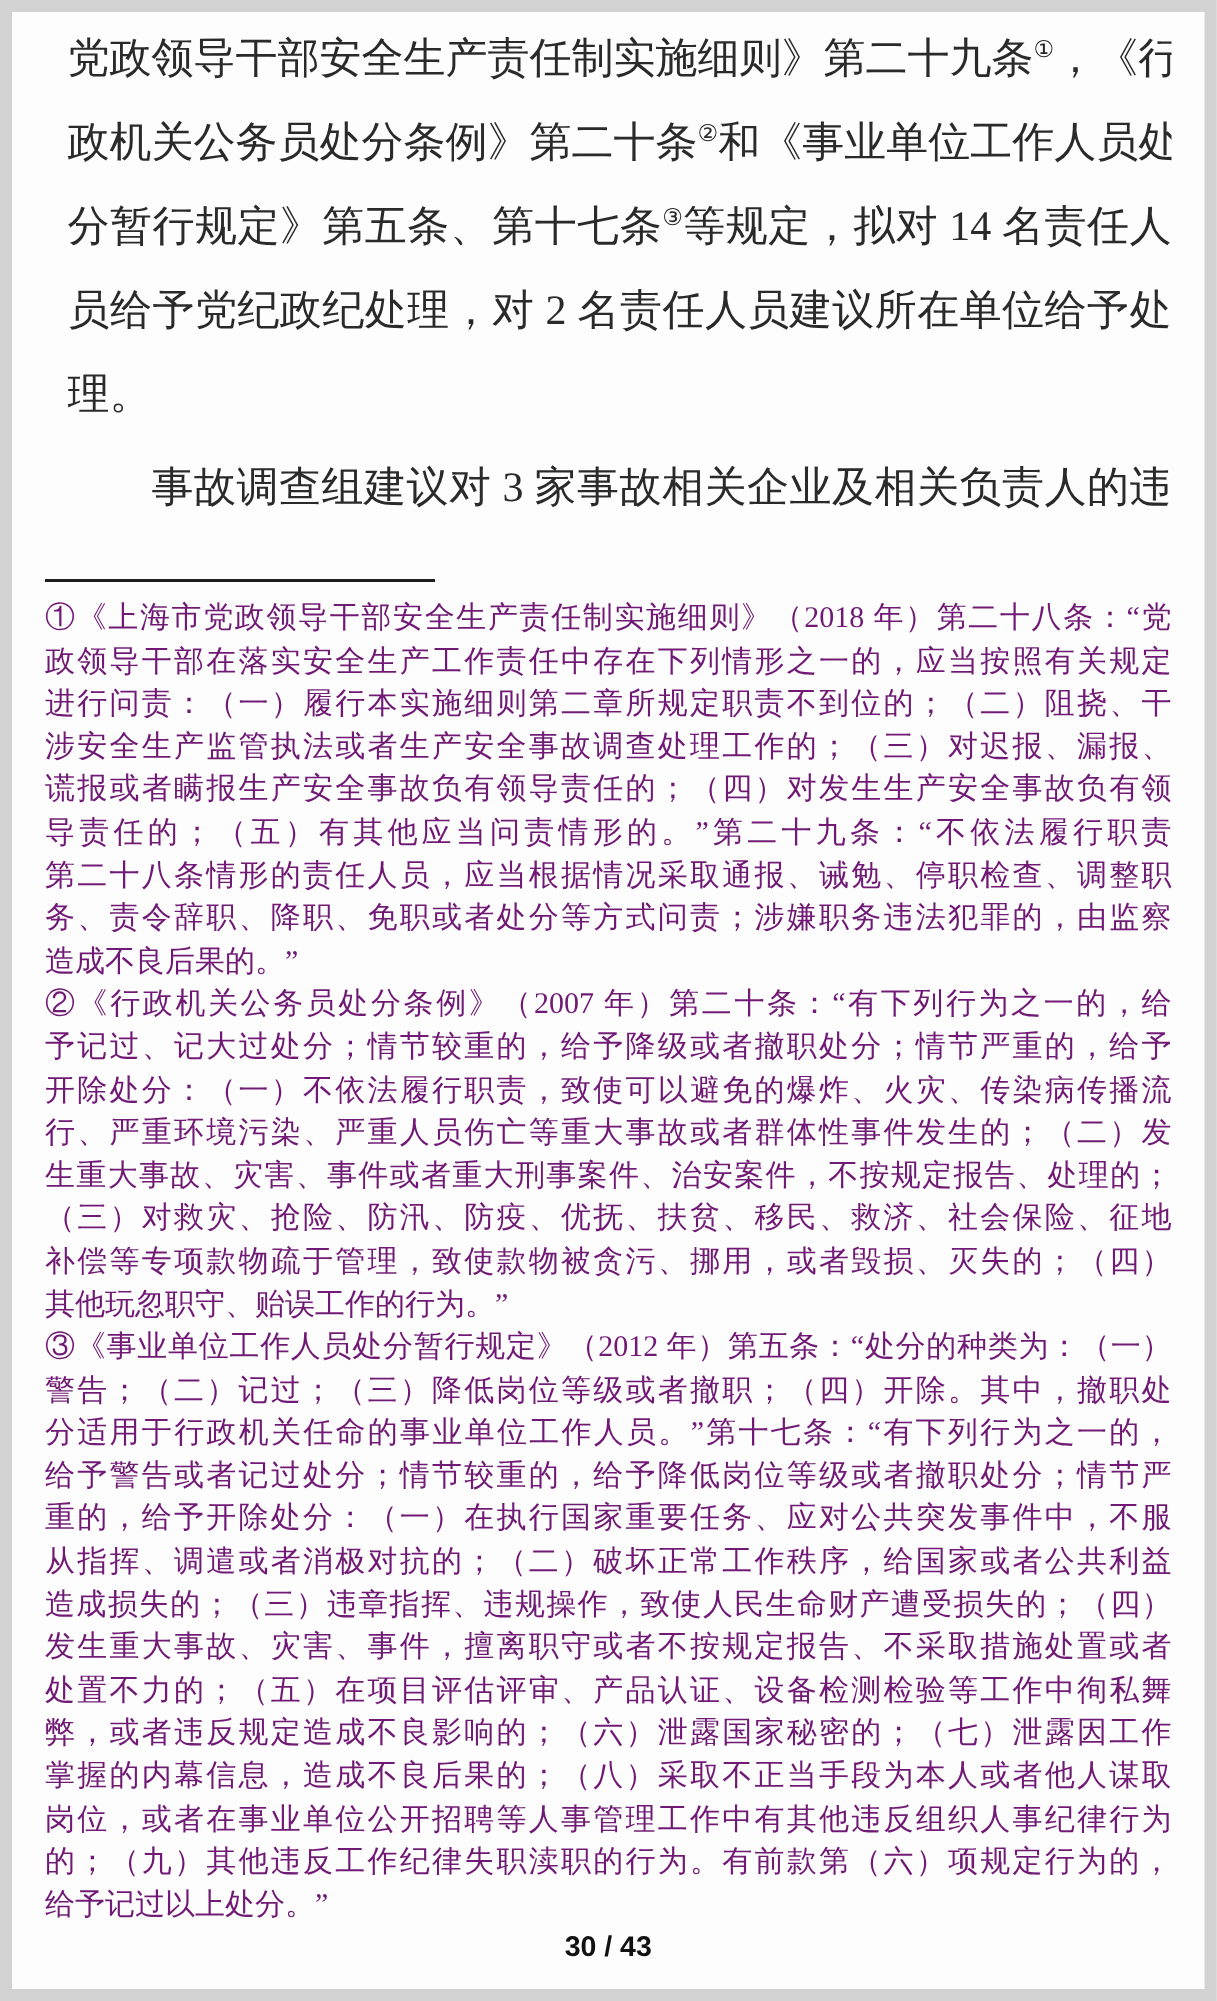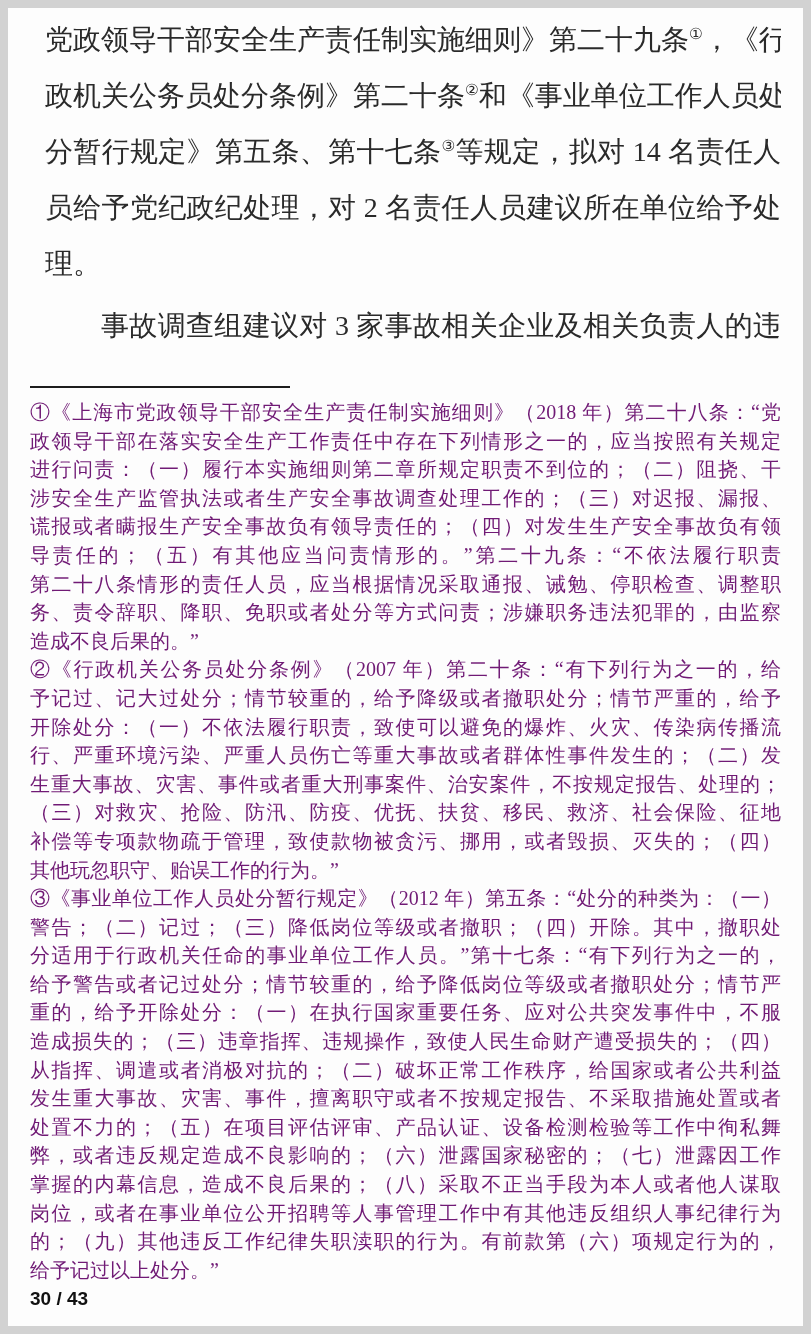--- a/index.html
+++ b/index.html
@@ -65,20 +65,21 @@
     text-align-last: justify;
     text-justify: inter-character;
     white-space: nowrap;
     overflow: hidden;
   }
   .fline.last {
     text-align-last: left;
   }
   .page-number {
     margin-top: 4px;
+    text-align: center;
     font-family: "Liberation Sans", "DejaVu Sans", sans-serif;
     font-weight: bold;
     font-size: 19px;
     color: #111;
   }
 </style>
 </head>
 <body>
 
 <div class="page">
@@ -116,22 +117,22 @@
         <div class="fline"><span>（三）对救灾、抢险、防汛、防疫、优抚、扶贫、移民、救济、社会保险、征地</span></div>
         <div class="fline"><span>补偿等专项款物疏于管理，致使款物被贪污、挪用，或者毁损、灭失的；（四）</span></div>
         <div class="fline last"><span>其他玩忽职守、贻误工作的行为。”</span></div>
       </div>
       <div>
         <div class="fline"><span>③《事业单位工作人员处分暂行规定》（2012 年）第五条：“处分的种类为：（一）</span></div>
         <div class="fline"><span>警告；（二）记过；（三）降低岗位等级或者撤职；（四）开除。其中，撤职处</span></div>
         <div class="fline"><span>分适用于行政机关任命的事业单位工作人员。”第十七条：“有下列行为之一的，</span></div>
         <div class="fline"><span>给予警告或者记过处分；情节较重的，给予降低岗位等级或者撤职处分；情节严</span></div>
         <div class="fline"><span>重的，给予开除处分：（一）在执行国家重要任务、应对公共突发事件中，不服</span></div>
+        <div class="fline"><span>从指挥、调遣或者消极对抗的；（二）破坏正常工作秩序，给国家或者公共利益</span></div>
         <div class="fline"><span>造成损失的；（三）违章指挥、违规操作，致使人民生命财产遭受损失的；（四）</span></div>
-        <div class="fline"><span>从指挥、调遣或者消极对抗的；（二）破坏正常工作秩序，给国家或者公共利益</span></div>
         <div class="fline"><span>发生重大事故、灾害、事件，擅离职守或者不按规定报告、不采取措施处置或者</span></div>
         <div class="fline"><span>处置不力的；（五）在项目评估评审、产品认证、设备检测检验等工作中徇私舞</span></div>
         <div class="fline"><span>弊，或者违反规定造成不良影响的；（六）泄露国家秘密的；（七）泄露因工作</span></div>
         <div class="fline"><span>掌握的内幕信息，造成不良后果的；（八）采取不正当手段为本人或者他人谋取</span></div>
         <div class="fline"><span>岗位，或者在事业单位公开招聘等人事管理工作中有其他违反组织人事纪律行为</span></div>
         <div class="fline"><span>的；（九）其他违反工作纪律失职渎职的行为。有前款第（六）项规定行为的，</span></div>
         <div class="fline last"><span>给予记过以上处分。”</span></div>
       </div>
     </div>
   <div class="page-number">30 / 43</div>

